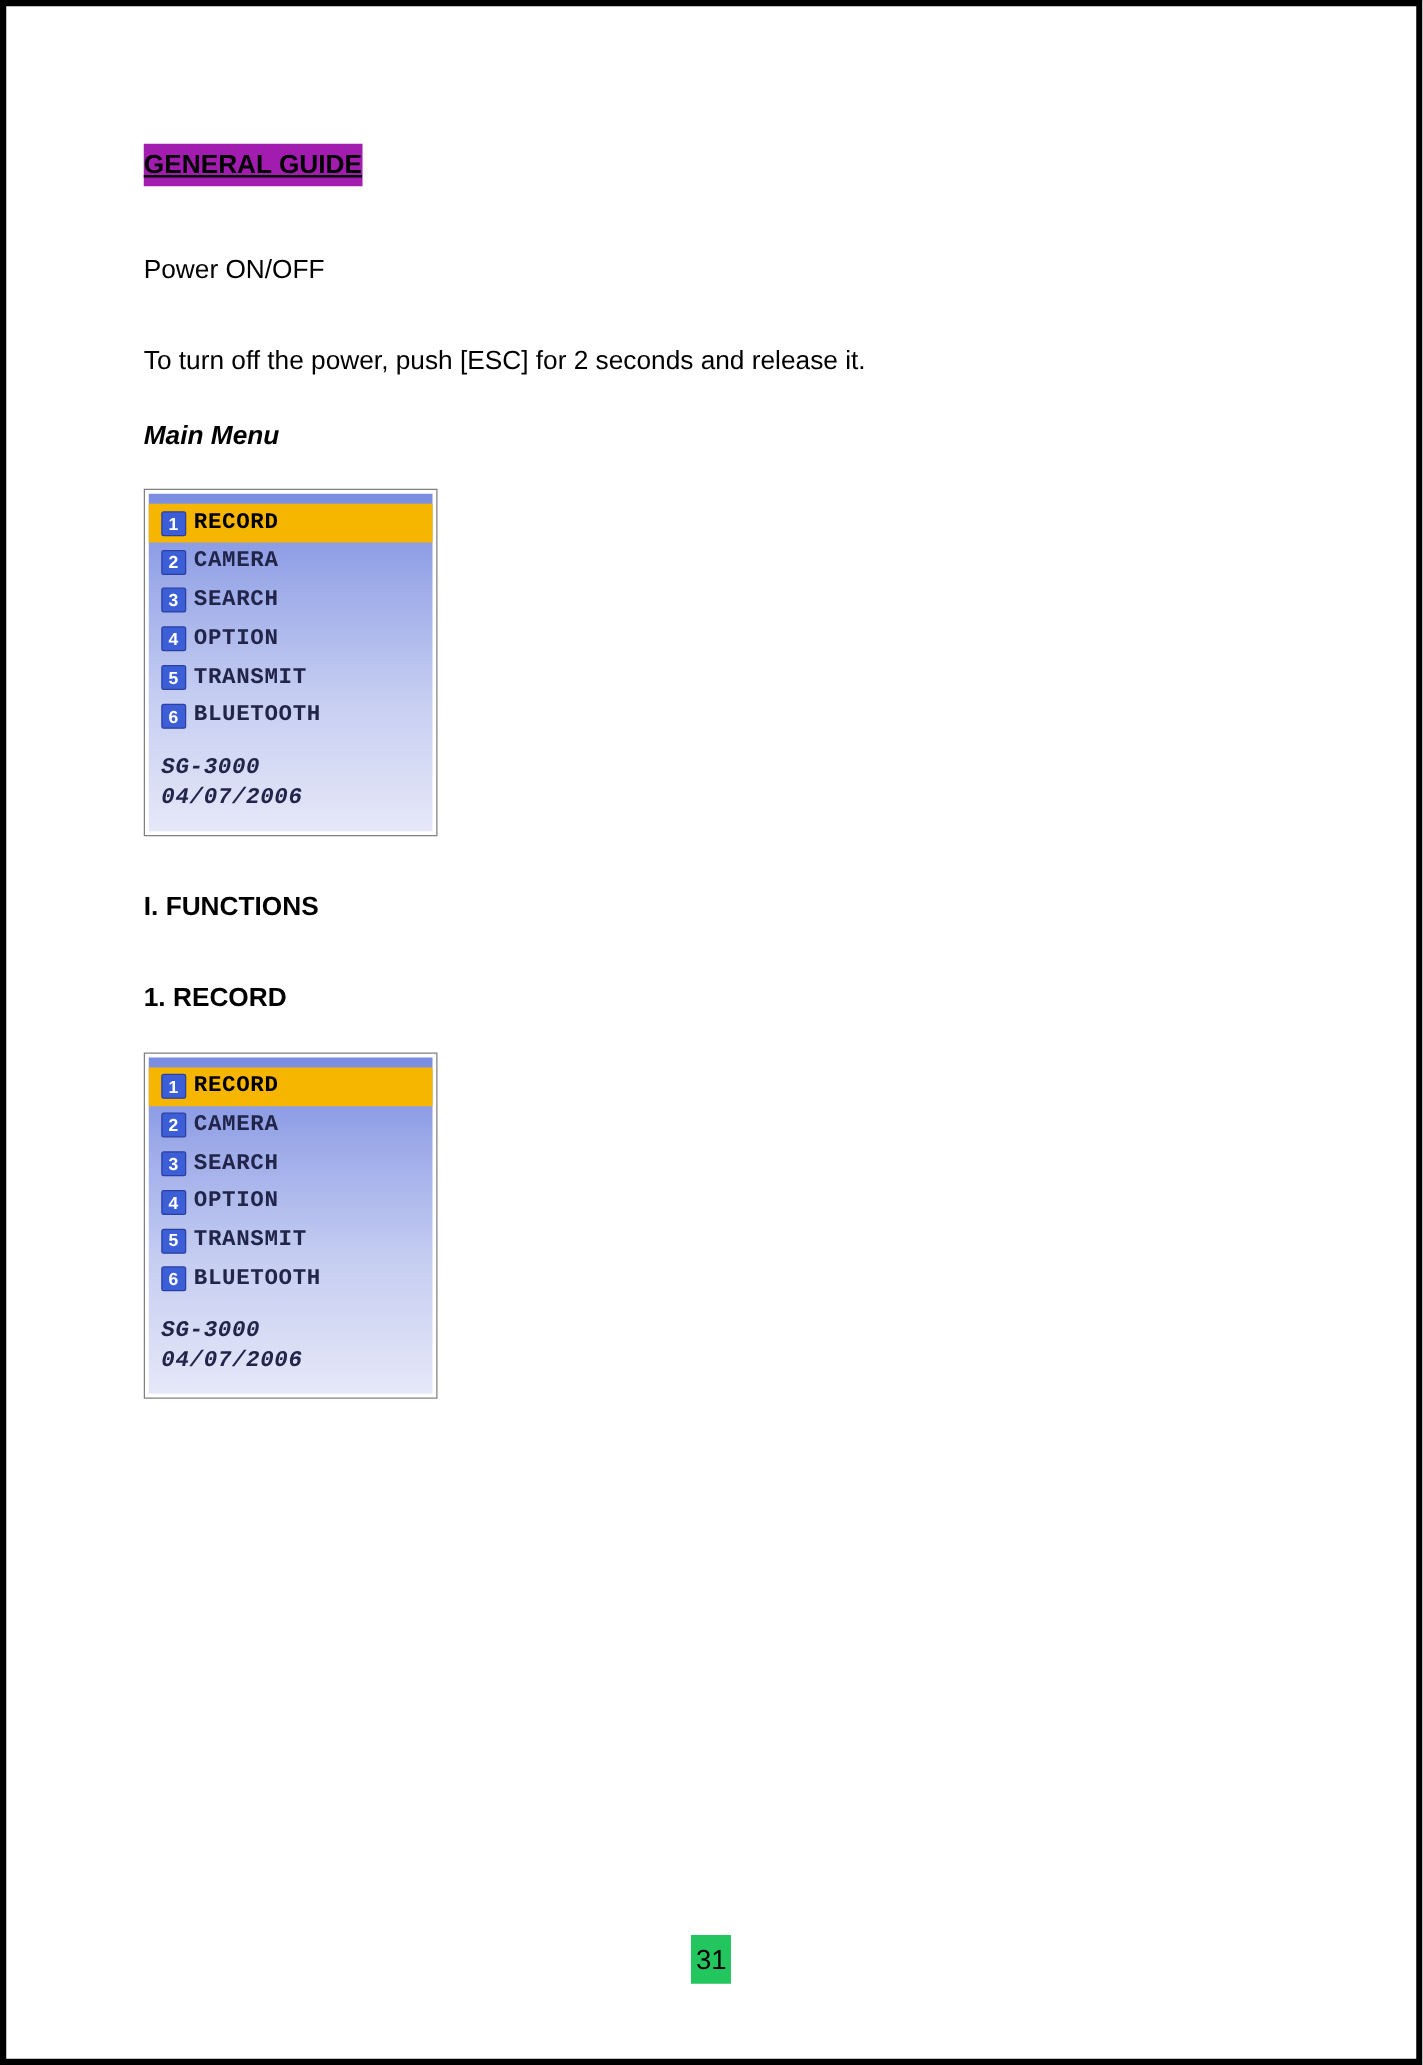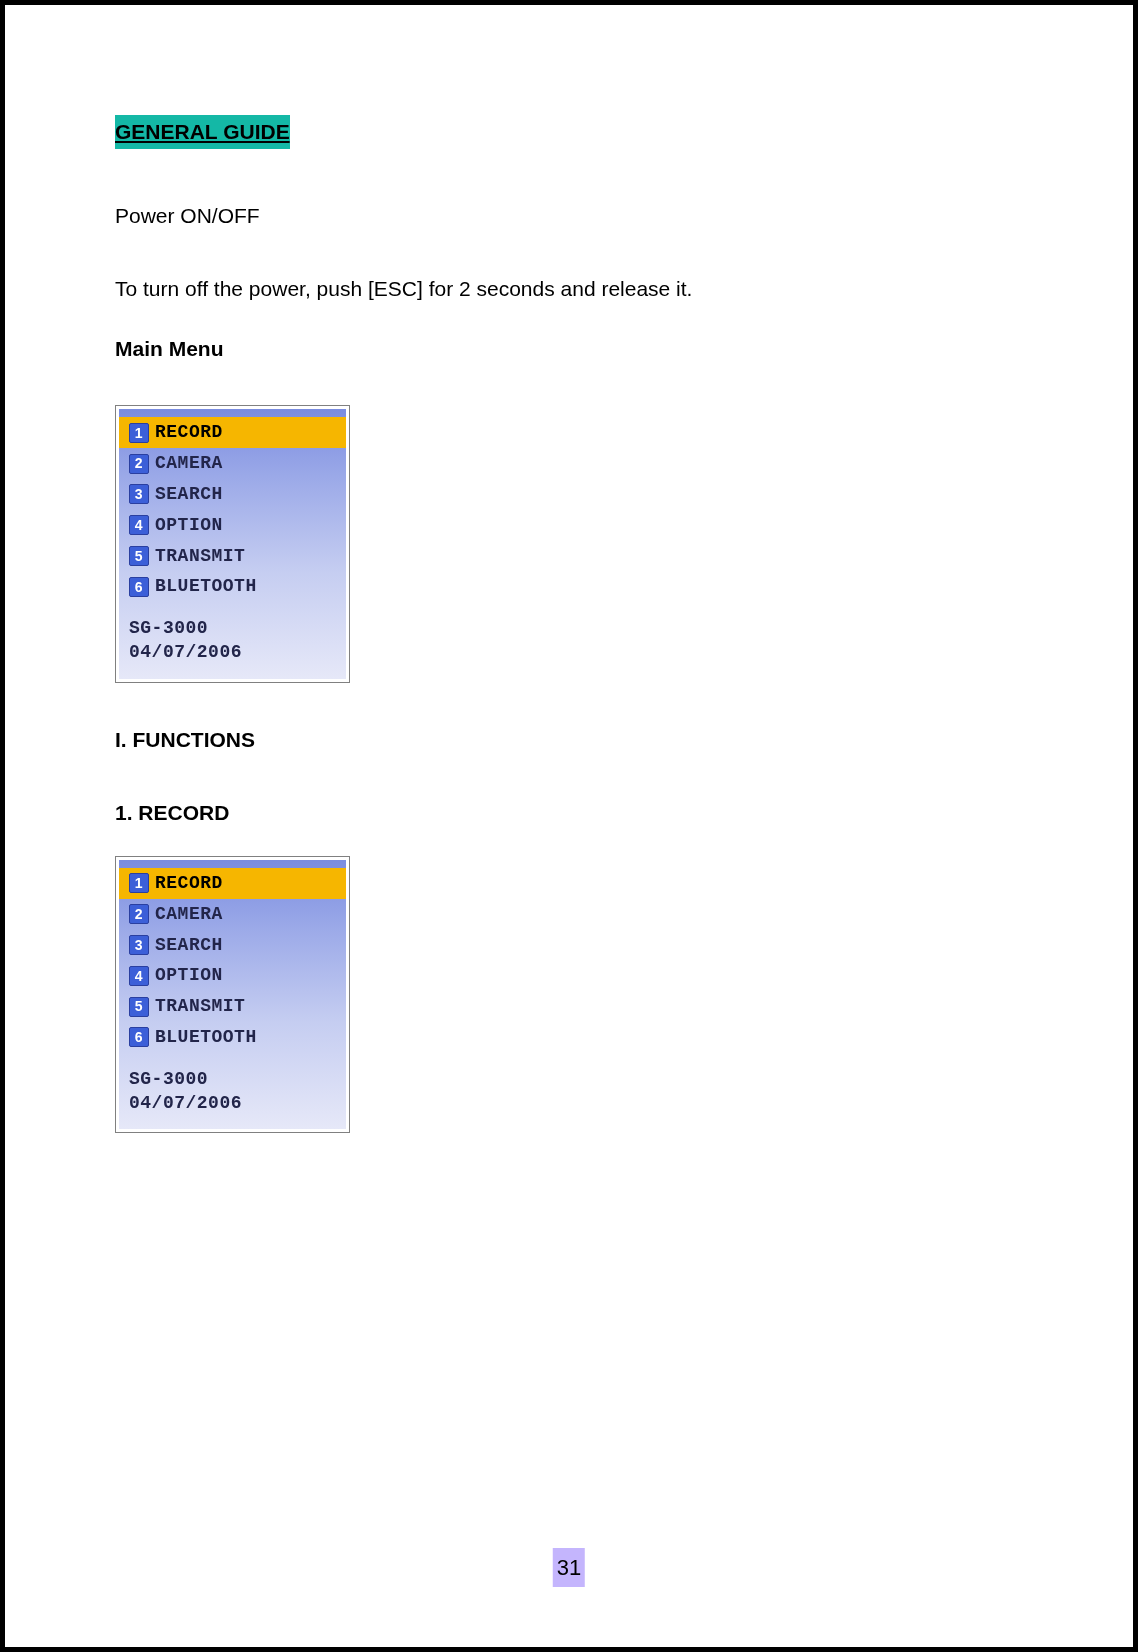--- a/index.html
+++ b/index.html
@@ -13,33 +13,33 @@
     width: 1138px;
     height: 1652px;
     border: 5px solid #000;
     padding: 110px 110px 50px 110px;
     position: relative;
     font-size: 21px;
     line-height: 1.6;
     color: #000;
   }
   .title {
-    background: #14b8a6;
+    background: #a21caf;
     font-weight: bold;
     text-decoration: underline;
     display: inline-block;
     margin-bottom: 50px;
   }
   .subhead {
     font-weight: normal;
     margin-bottom: 40px;
   }
   .para1 { margin-bottom: 2px; }
   .para2 { margin-bottom: 26px; }
-  .subhead2 { font-weight: bold; margin-bottom: 40px; }
+  .subhead2 { font-weight: bold; margin-bottom: 26px; font-style: italic; }
   .para3 { margin-bottom: 40px; }
   .device {
     width: 235px;
     border: 1px solid #808080;
     padding: 3px;
     margin-bottom: 40px;
   }
   .screen {
     width: 100%;
     background: linear-gradient(to bottom, #7a8ce0 0%, #9ba9e8 25%, #c5cdf1 60%, #e6e8f8 100%);
@@ -81,31 +81,32 @@
   }
   .device-info {
     margin-top: 14px;
     padding: 0 10px;
     font-family: "Courier New", monospace;
     font-weight: bold;
     font-size: 18px;
     color: #22254a;
     line-height: 1.35;
     letter-spacing: 0.5px;
+    font-style: italic;
   }
   .sect-head {
     font-weight: bold;
     margin-bottom: 40px;
   }
   .pagenum {
     position: absolute;
     bottom: 60px;
     left: 50%;
     transform: translateX(-50%);
-    background: #c4b5fd;
+    background: #22c55e;
     padding: 2px 4px;
     font-size: 22px;
   }
 </style>
 </head>
 <body>
 
 <div class="page">
 
   <div class="title">GENERAL GUIDE</div>

